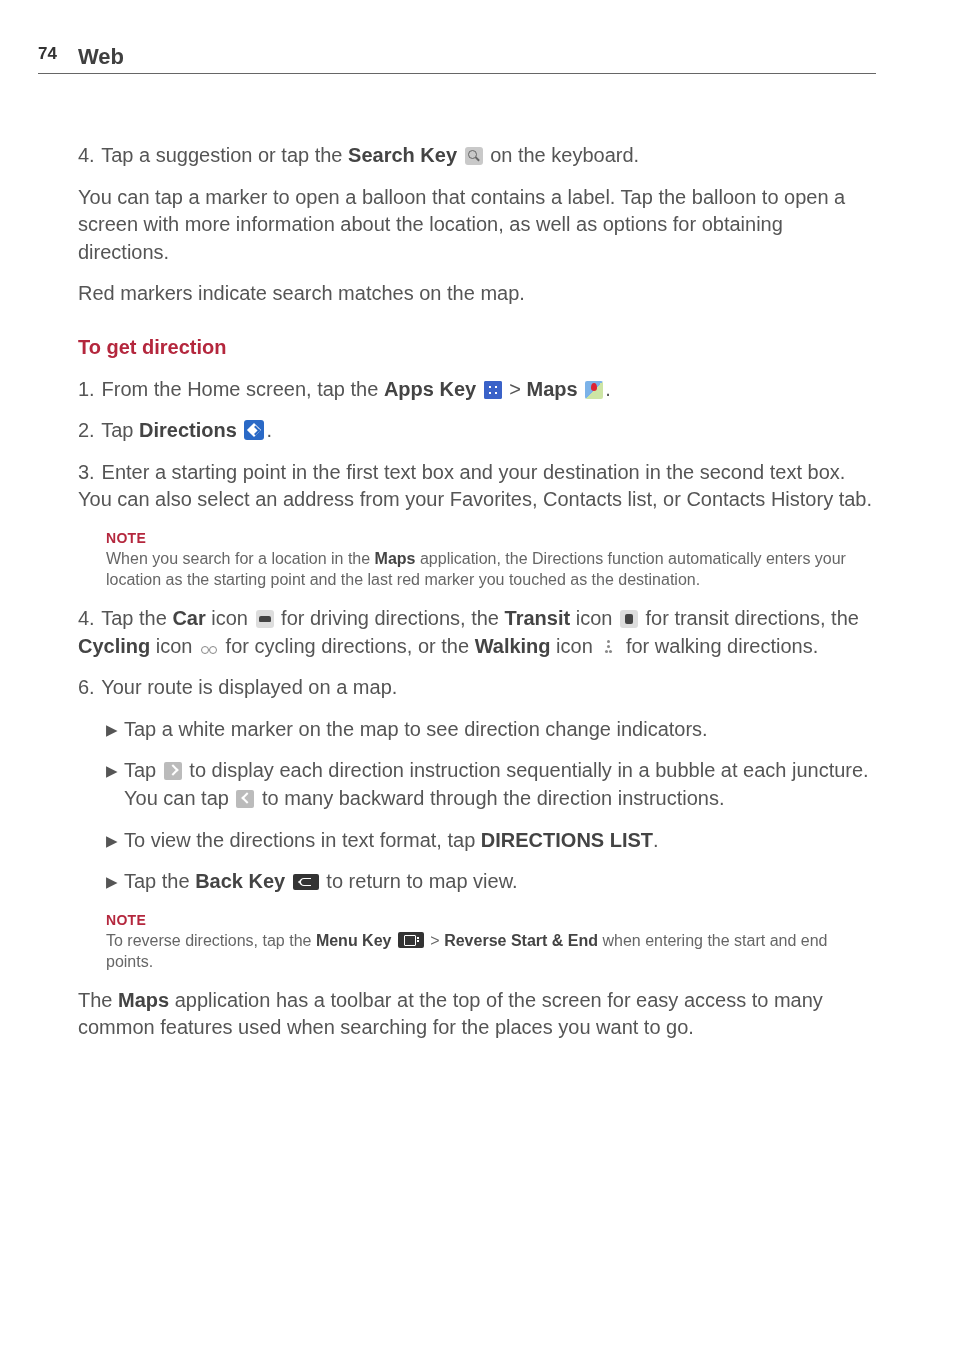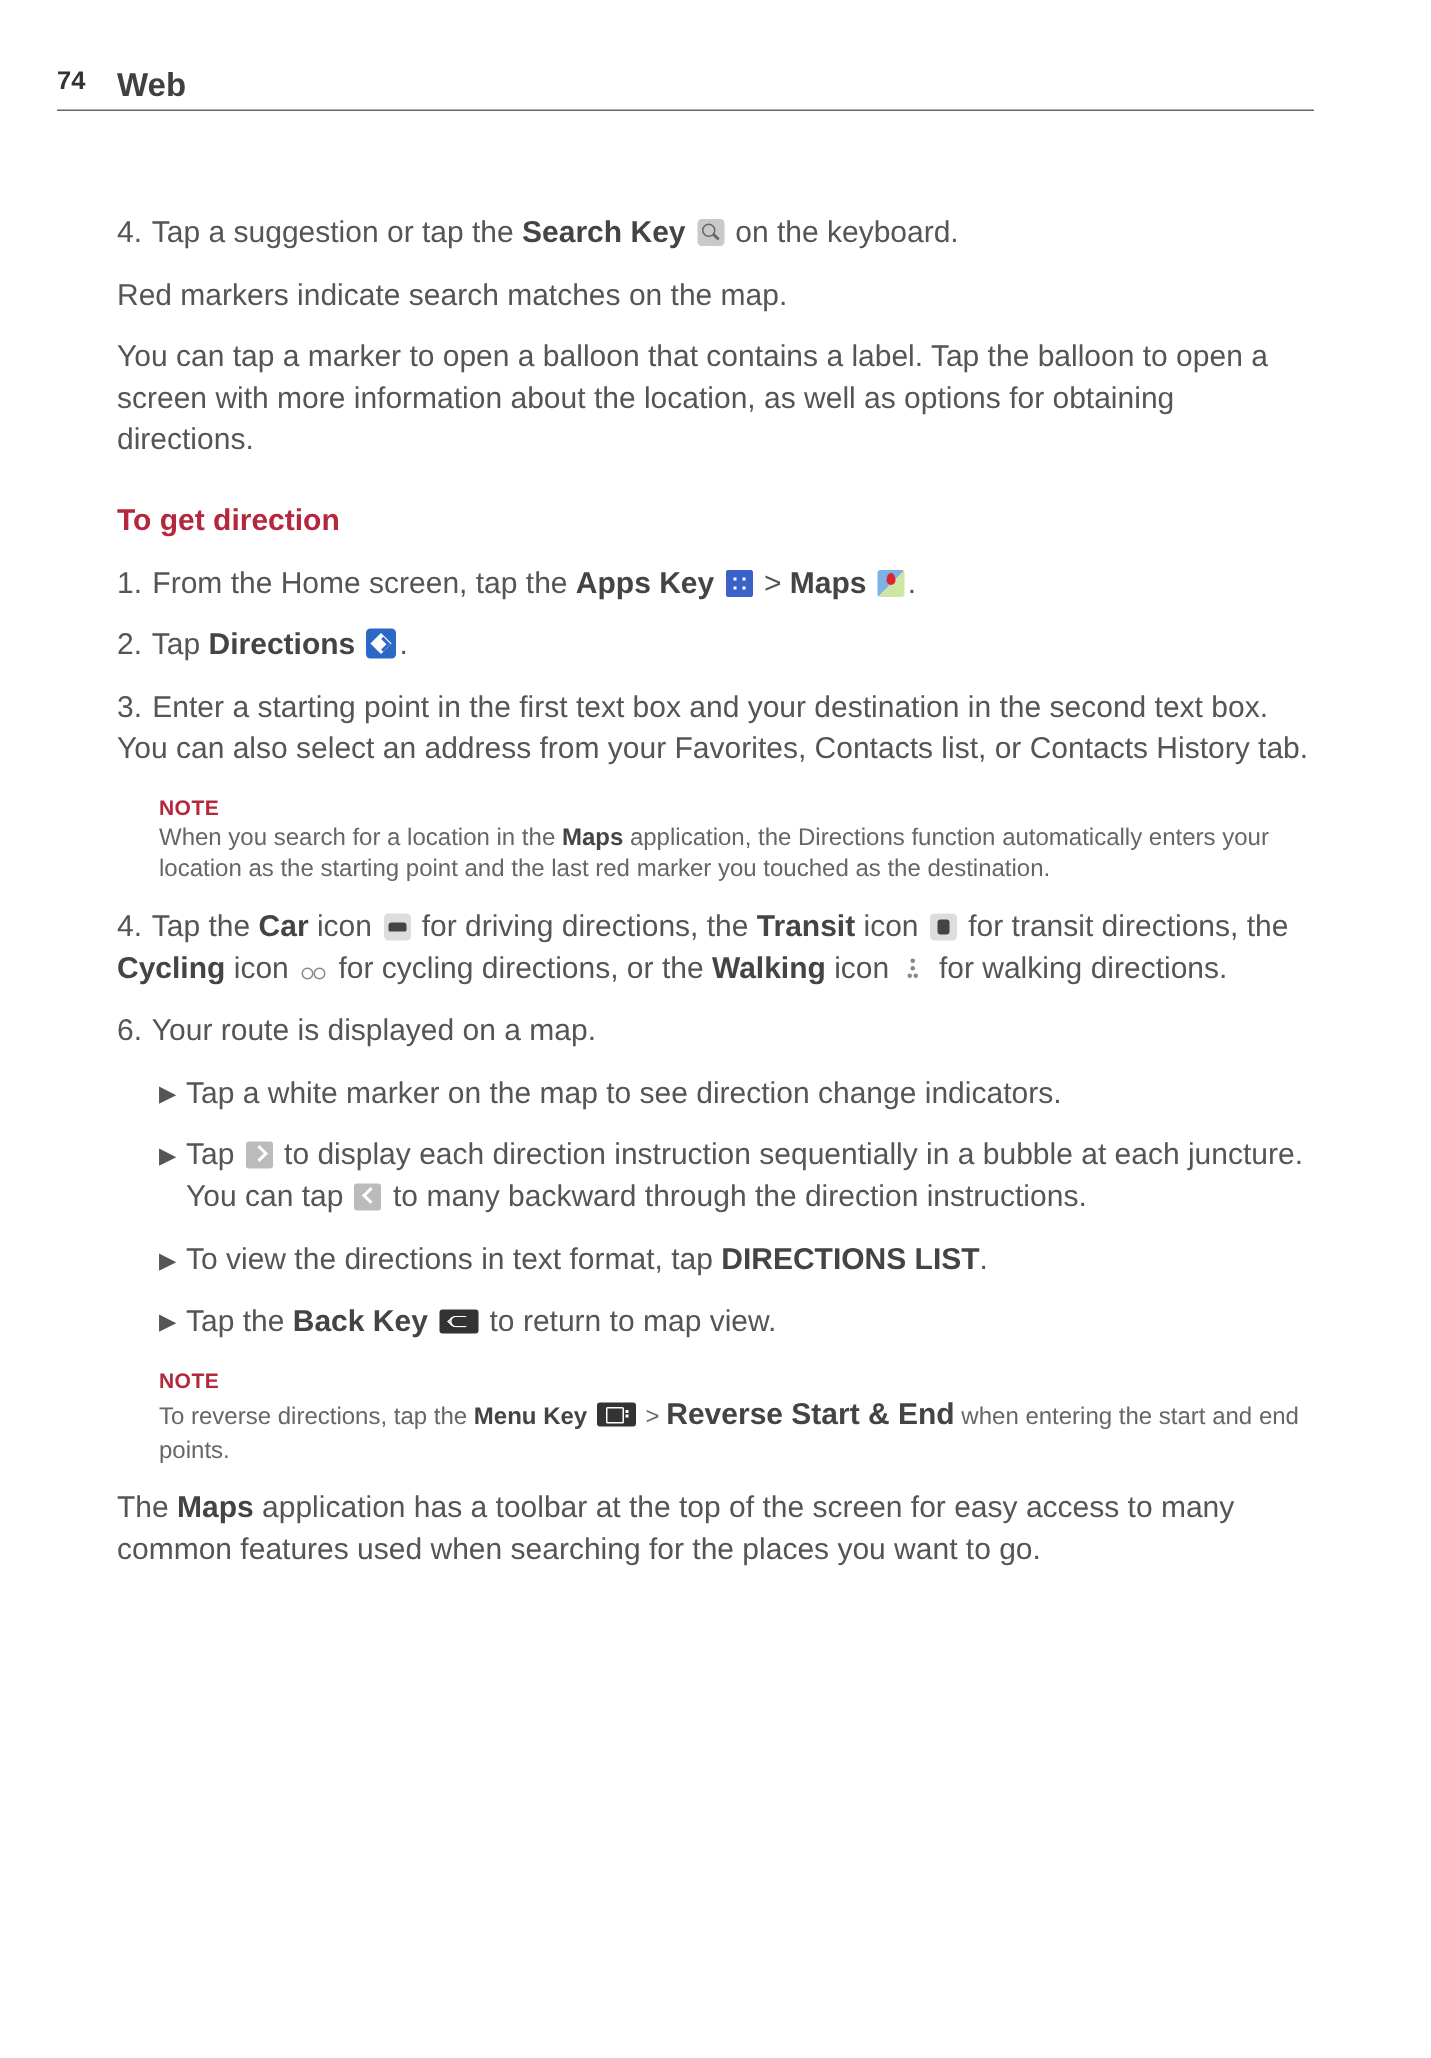--- a/index.html
+++ b/index.html
@@ -98,22 +98,22 @@
     <span class="section-title">Web</span>
   </div>
 
   <div class="body">
 
     <p class="step4">
       <span class="num">4.</span>
       <span>Tap a suggestion or tap the </span><span class="bold">Search Key</span>
       <span class="icon i-search"></span><span> on the keyboard.</span>
     </p>
+    <p class="indented">You can tap a marker to open a balloon that contains a label. Tap the balloon to open a screen with more information about the location, as well as options for obtaining directions.</p>
     <p class="indented">Red markers indicate search matches on the map.</p>
-    <p class="indented">You can tap a marker to open a balloon that contains a label. Tap the balloon to open a screen with more information about the location, as well as options for obtaining directions.</p>
 
     <div class="red-h">To get direction</div>
 
     <p>
       <span class="num">1.</span>
       <span>From the Home screen, tap the </span><span class="bold">Apps Key</span>
       <span class="icon i-apps"></span><span> &gt; </span><span class="bold">Maps</span>
       <span class="icon i-maps"></span><span>.</span>
     </p>
 
@@ -170,21 +170,21 @@
           <span class="icon i-back"></span>
           <span> to return to map view.</span>
         </span>
       </div>
     </div>
 
     <div class="note" style="margin-left:28px">
       <span class="label">NOTE</span>
       <span class="text">
         <span>To reverse directions, tap the </span><span class="bold" style="font-size:16px">Menu Key</span>
-        <span class="icon i-menu"></span><span> &gt; </span><span class="bold" style="font-size:20px">Reverse Start &amp; End</span><span> when entering the start and end points.</span>
+        <span class="icon i-menu"></span><span> &gt; </span><span class="bold" style="font-size:16px">Reverse Start &amp; End</span><span> when entering the start and end points.</span>
       </span>
     </div>
 
     <p>
       <span>The </span><span class="bold">Maps</span><span> application has a toolbar at the top of the screen for easy access to many common features used when searching for the places you want to go.</span>
     </p>
 
   </div>
 </div>
 

